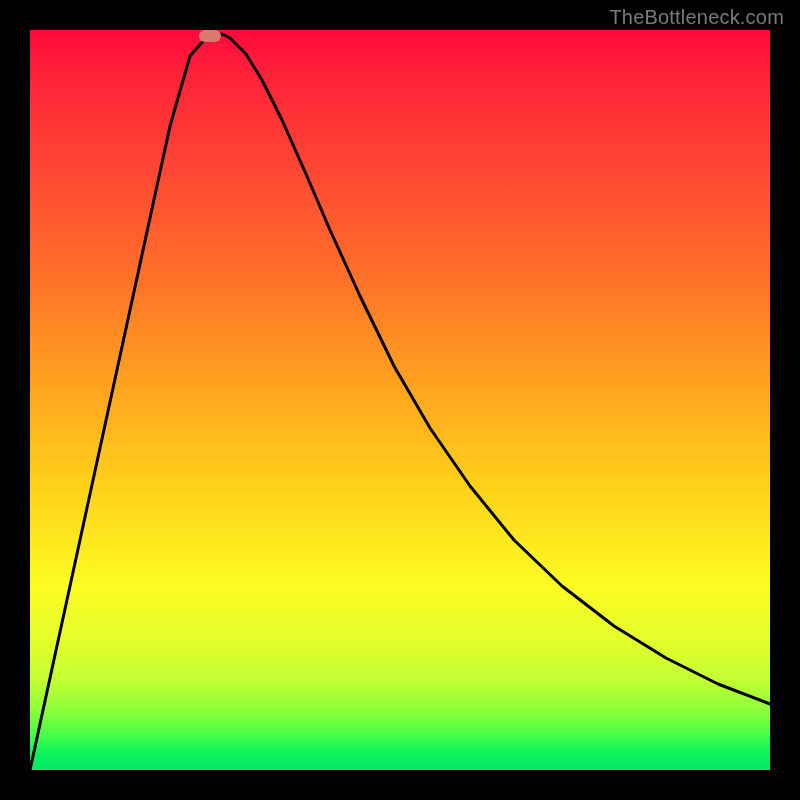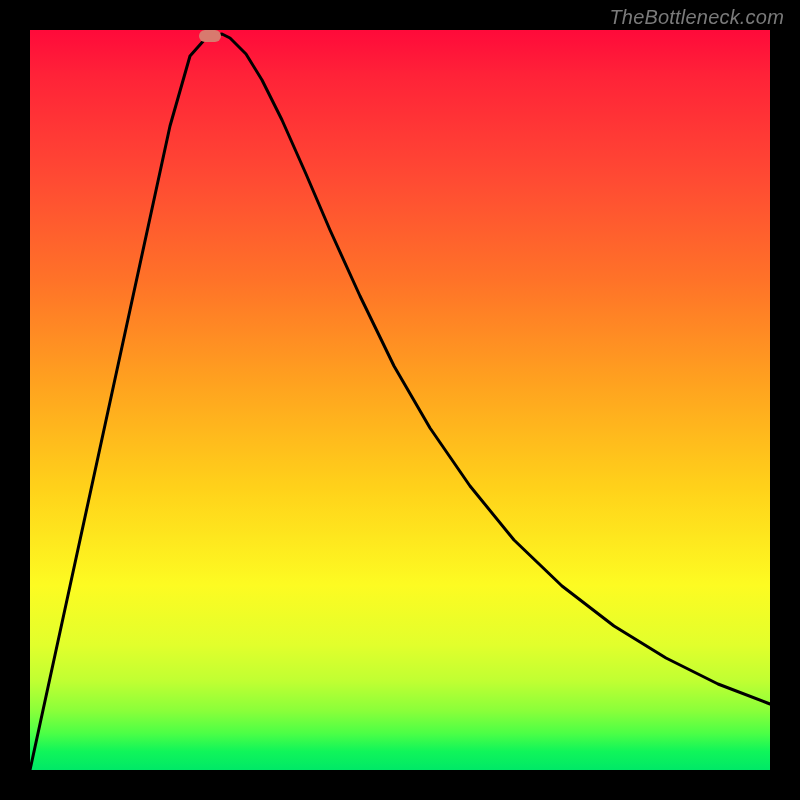--- a/index.html
+++ b/index.html
@@ -43,21 +43,20 @@
   }
   .watermark {
     position: absolute;
     top: 6px;
     right: 16px;
     color: #7a7a7a;
     font-size: 20px;
     font-weight: 500;
     letter-spacing: 0.2px;
     user-select: none;
-    font-style: italic;
   }
   svg.curve {
     position: absolute;
     left: 0;
     top: 0;
     width: 740px;
     height: 740px;
     overflow: visible;
   }
   .marker {

